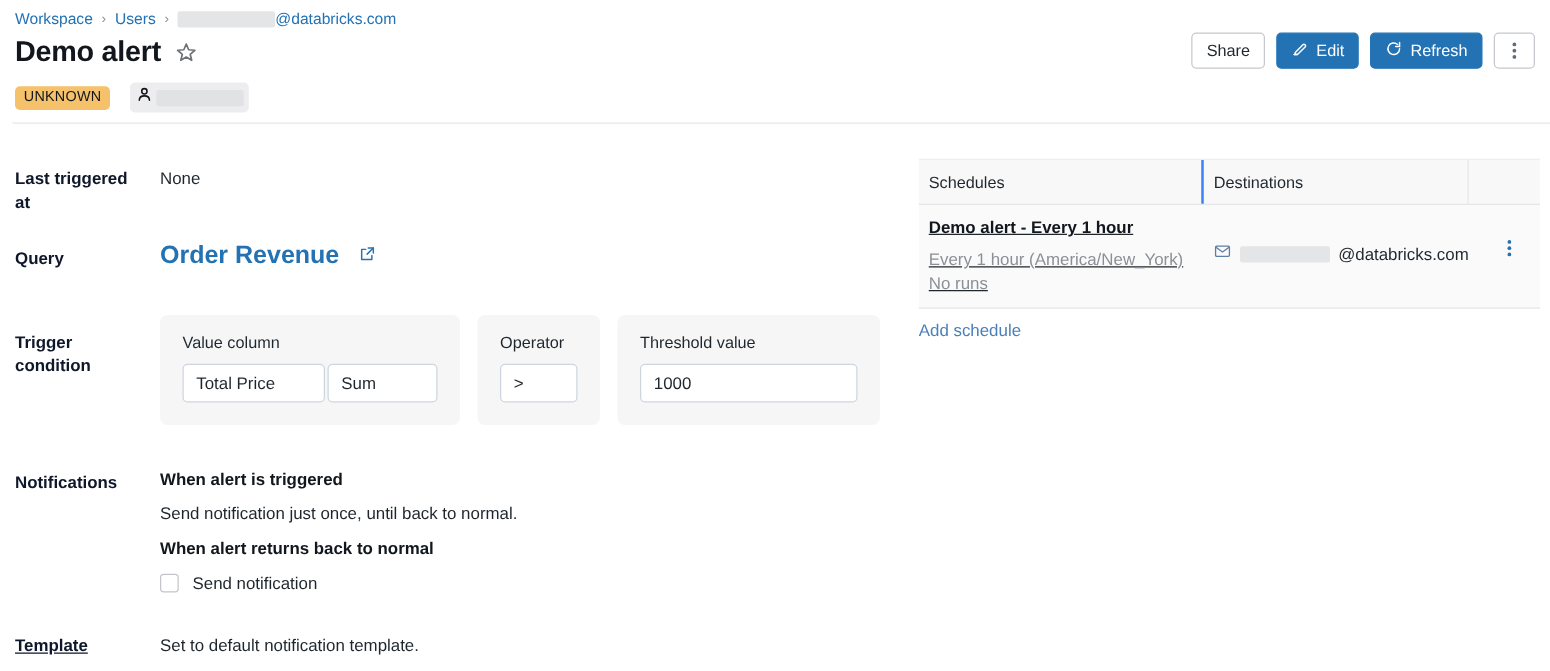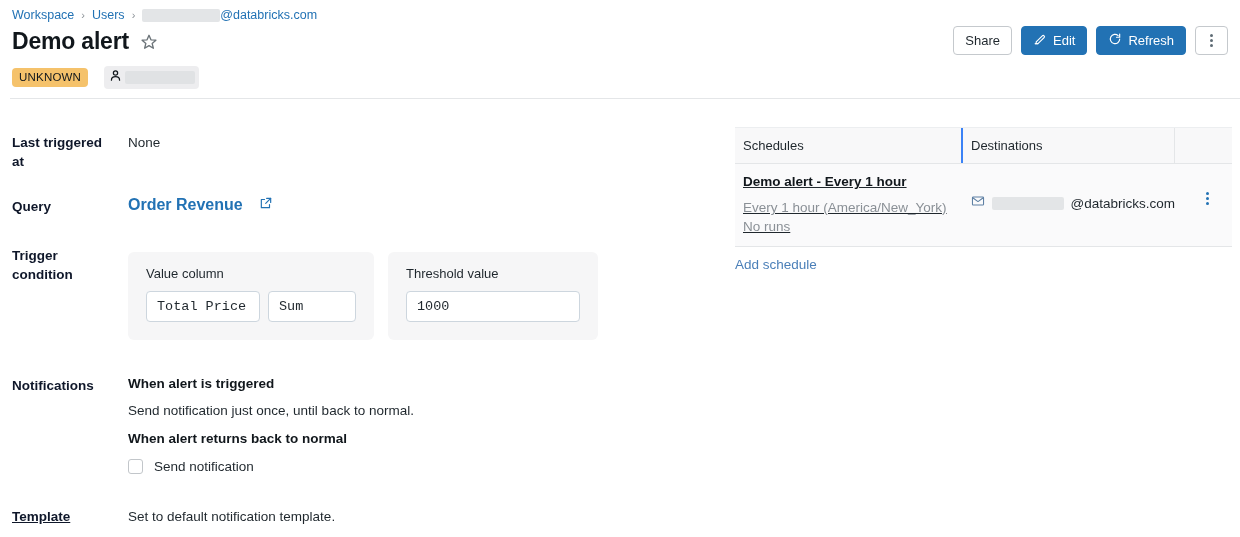--- a/index.html
+++ b/index.html
@@ -85,38 +85,38 @@
   }
   .row-value {
     position: absolute; left: 128px;
     font-size: 13.5px; color: #1f272d; line-height: 19px;
   }
 
   #lbl-last { top: 133px; }
   #val-last { top: 133px; }
   #lbl-query { top: 197px; }
   #val-query { top: 195px; }
-  #lbl-trigger { top: 246px; }
+  #lbl-trigger { top: 264px; }
   #lbl-notif { top: 376px; }
   #lbl-template { top: 507px; text-decoration: underline; }
   #val-template { top: 507px; }
 
   .query-link {
     display: inline-flex; align-items: center; gap: 16px;
-    color: #2272b4; font-size: 16px; font-weight: bold; cursor: pointer; justify-content: flex-end;
+    color: #2272b4; font-size: 20px; font-weight: bold; cursor: pointer; justify-content: flex-end;
   }
 
   
   .trigger-wrap {
     position: absolute; left: 128px; top: 252px;
     display: flex; align-items: stretch; gap: 14px;
   }
   .tc-panel { background: #f6f6f7; border-radius: 6px; padding: 14px 18px 18px; }
   .tc-label { font-size: 13px; color: #1f272d; margin-bottom: 9px; line-height: 16px; }
-  .tc-fields { display: flex; gap: 8px; font-family: Liberation Mono, monospace; }
+  .tc-fields { display: flex; gap: 2px; }
   .field {
     background: #ffffff; border: 1px solid #cdd6de; border-radius: 4px;
     height: 31px; display: flex; align-items: center; padding: 0 10px;
     font-size: 13.5px; color: #1f272d; cursor: pointer;
   }
   .f-valuecol { width: 114px; }
   .f-agg { width: 88px; }
   .f-op { width: 62px; }
   .f-threshold { width: 174px; }
 
@@ -265,20 +265,26 @@
   <div class="row-label" id="lbl-trigger">Trigger condition</div>
   <div class="trigger-wrap">
     <div class="tc-panel">
       <div class="tc-label">Value column</div>
       <div class="tc-fields">
         <div class="field f-valuecol">Total Price</div>
         <div class="field f-agg">Sum</div>
       </div>
     </div>
     <div class="tc-panel">
+      <div class="tc-label">Operator</div>
+      <div class="tc-fields">
+        <div class="field f-op">&gt;</div>
+      </div>
+    </div>
+    <div class="tc-panel">
       <div class="tc-label">Threshold value</div>
       <div class="tc-fields">
         <div class="field f-threshold">1000</div>
       </div>
     </div>
   </div>
 
   <div class="row-label" id="lbl-notif">Notifications</div>
   <div class="notif">
     <div class="notif-head">When alert is triggered</div>

